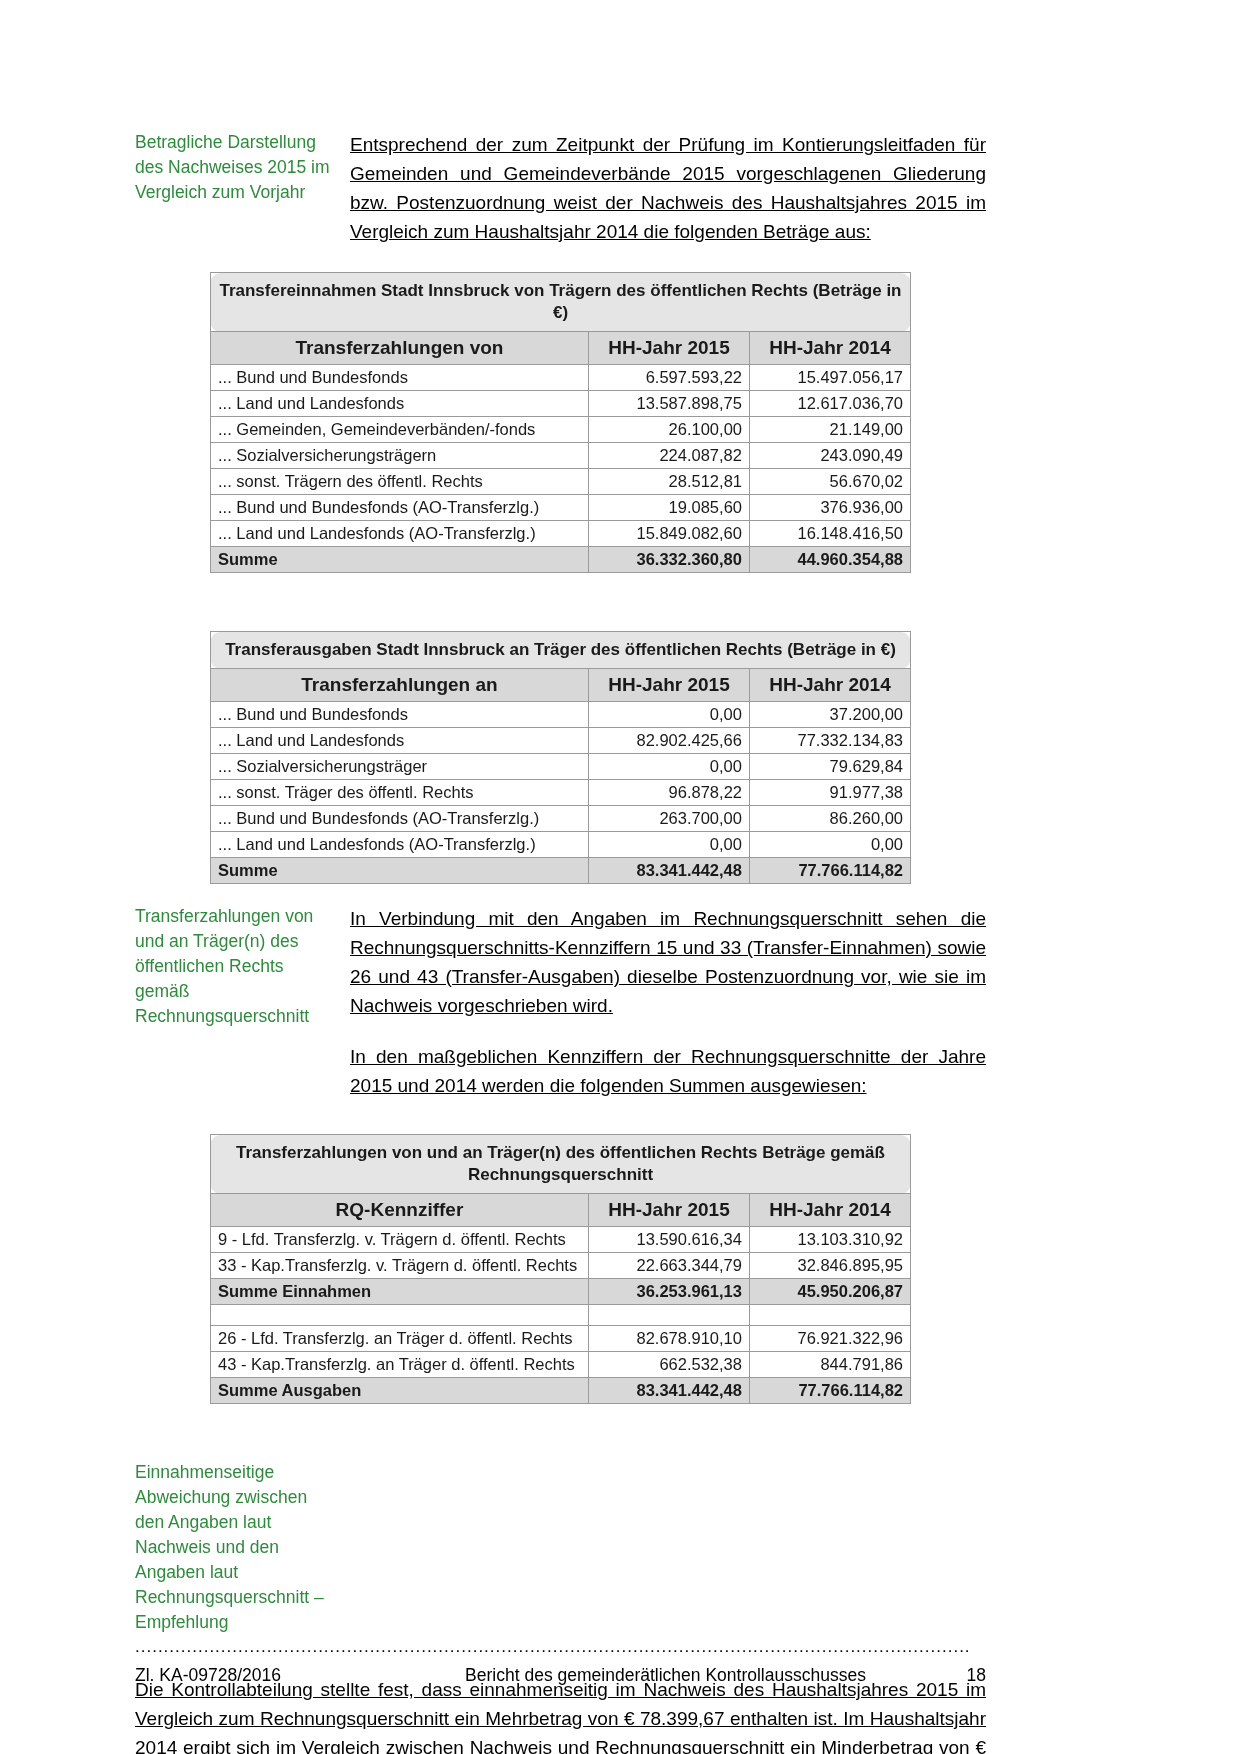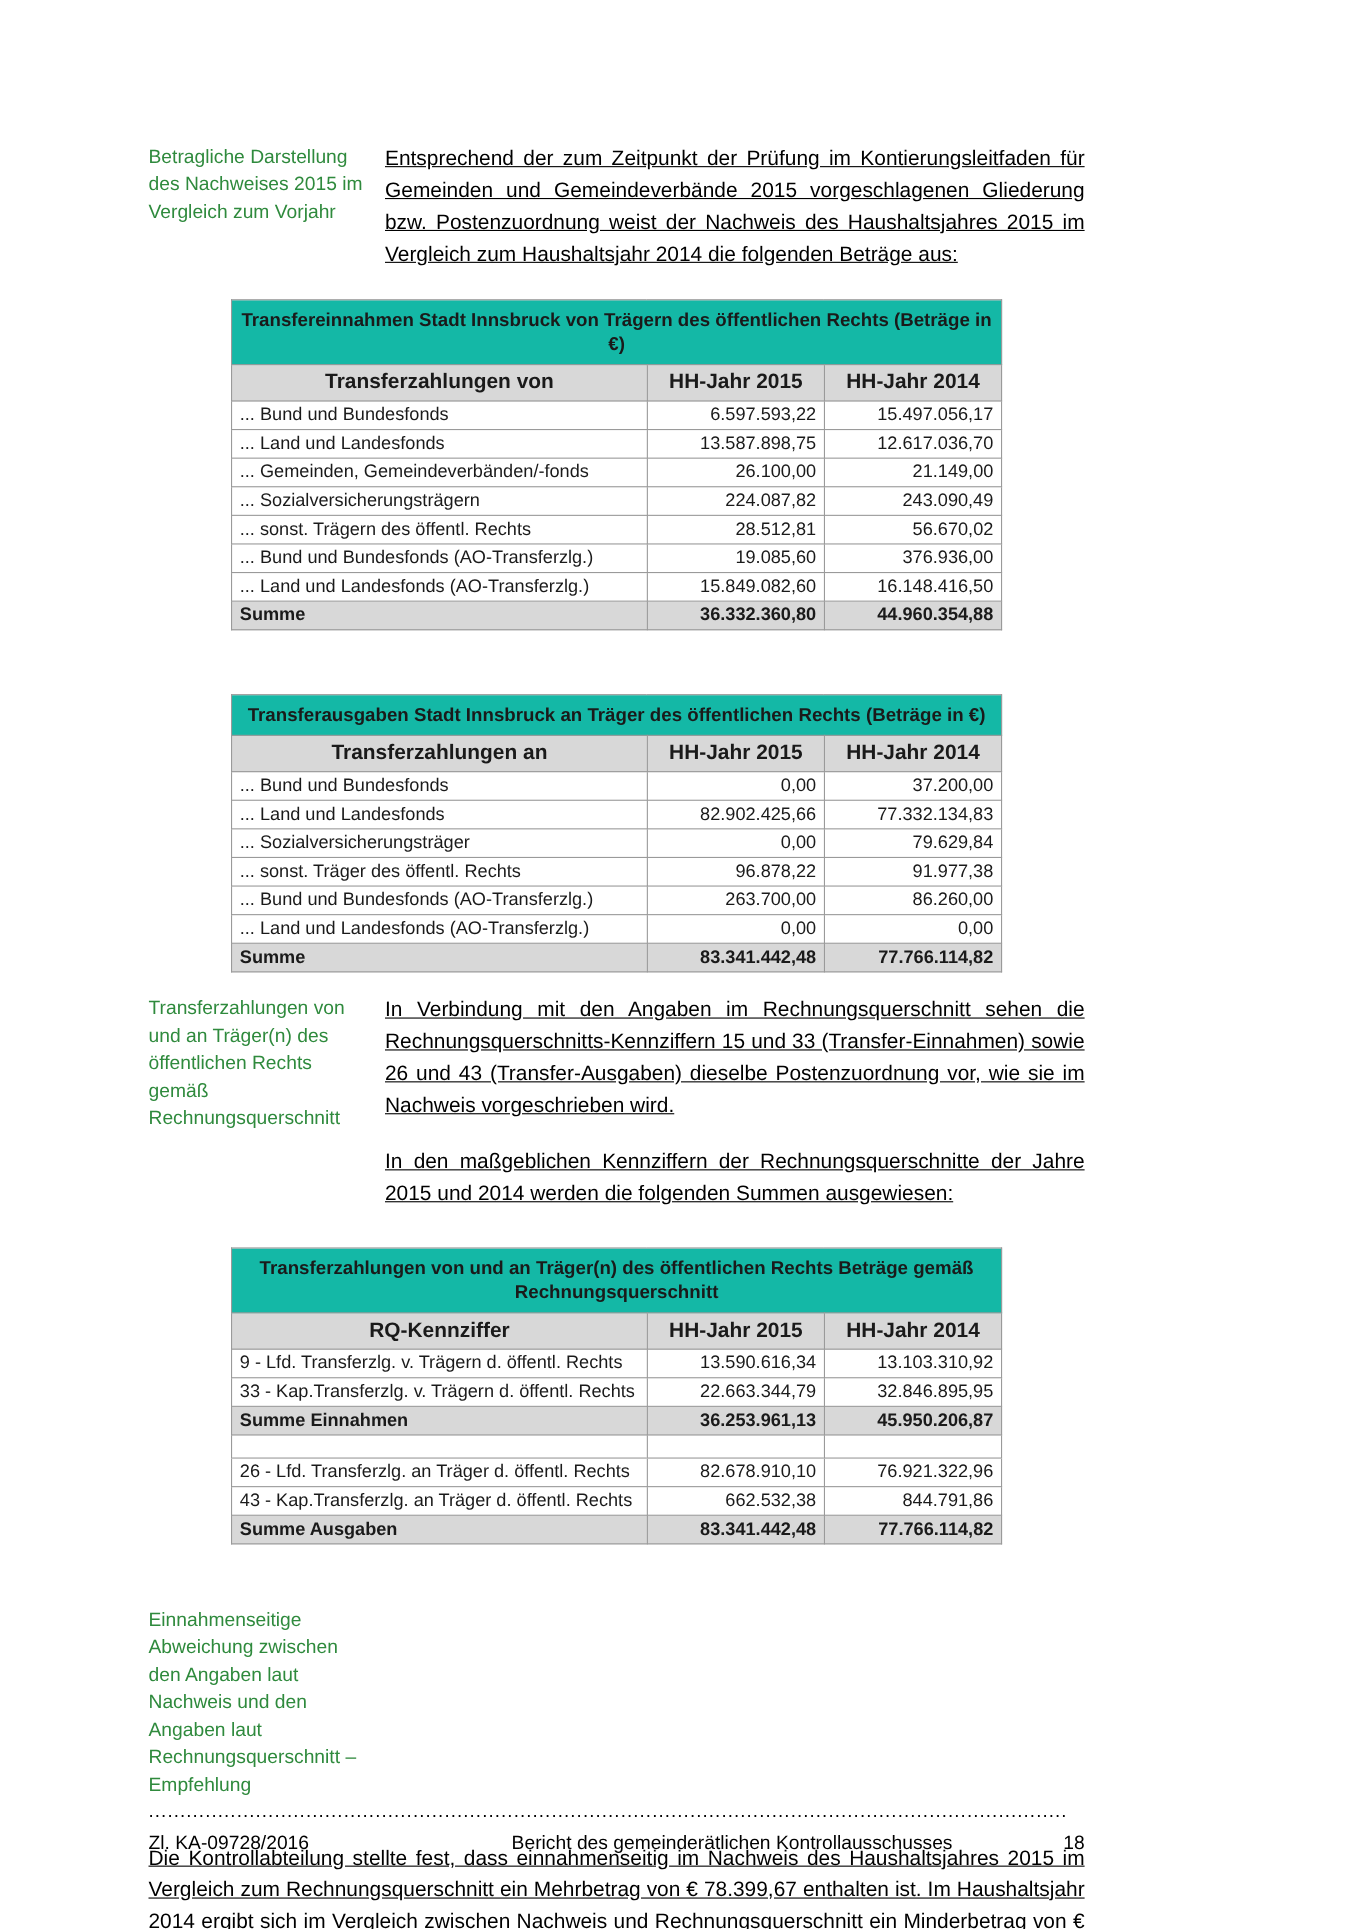--- a/index.html
+++ b/index.html
@@ -62,26 +62,27 @@
     color: #1a1a1a;
     width: 700px;
     table-layout: fixed;
   }
   table.fin td, table.fin th {
     border: 1px solid #9a9a9a;
     padding: 3px 7px;
     vertical-align: middle;
   }
   table.fin thead th.title {
-    background: #14b8a6;
+    background: #e5e5e5;
     text-align: center;
     font-weight: bold;
     font-size: 17px;
     line-height: 22px;
     padding: 7px 6px;
+    border-radius: 11px;
   }
   table.fin thead th.sub {
     background: #d8d8d8;
     text-align: center;
     font-weight: bold;
     font-size: 19px;
     padding: 5px 6px;
   }
   table.fin td.label {
     text-align: left;

